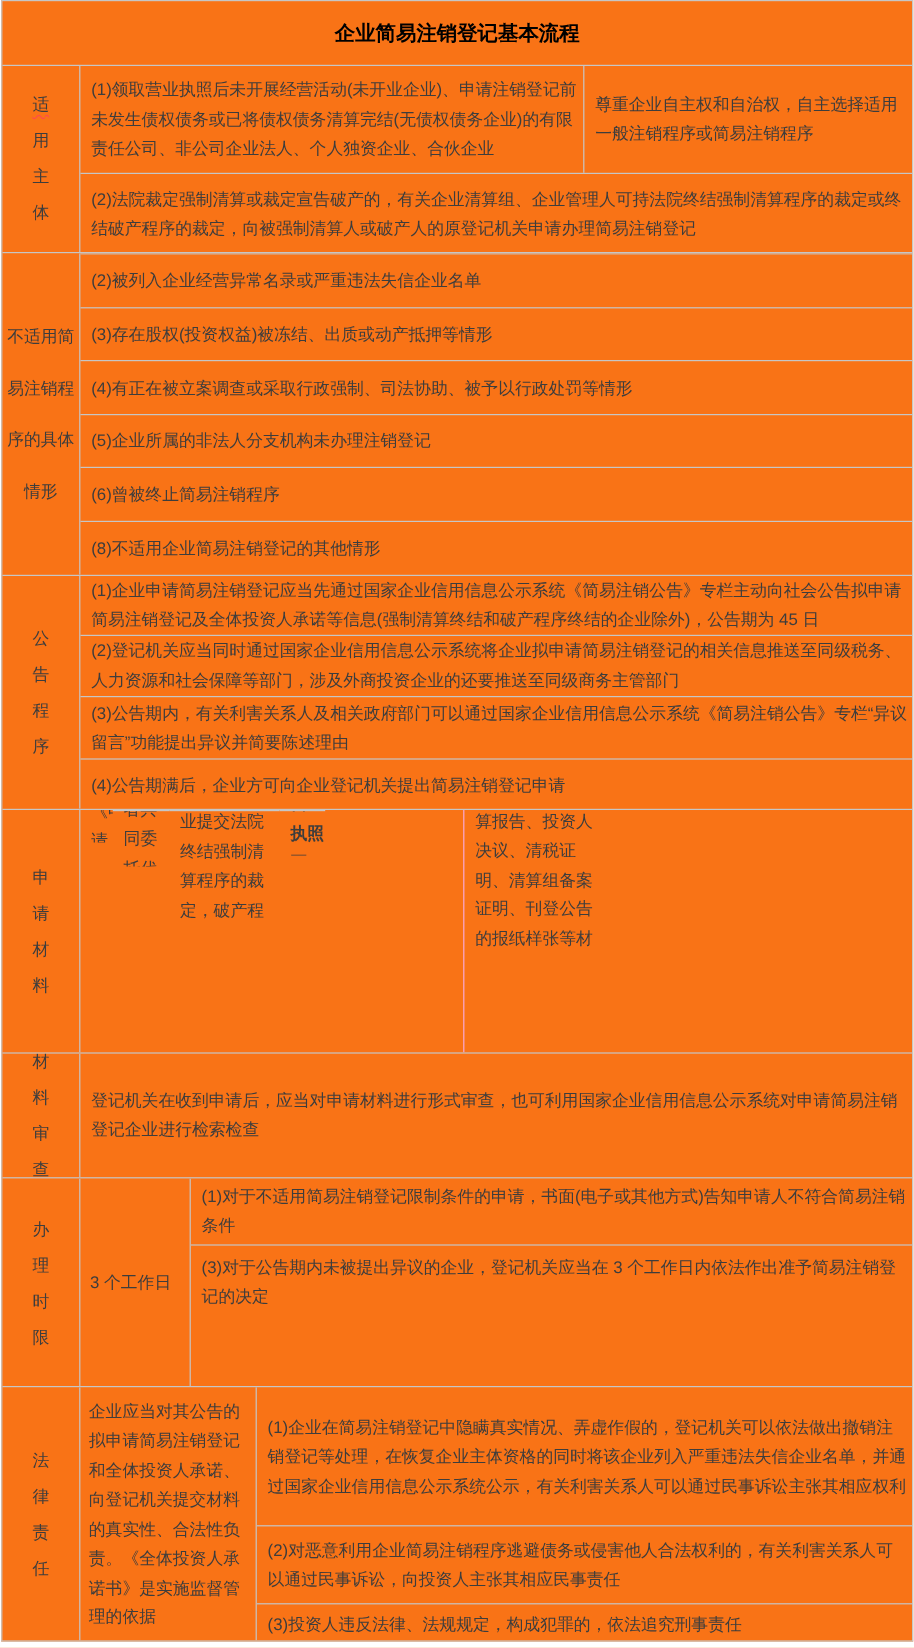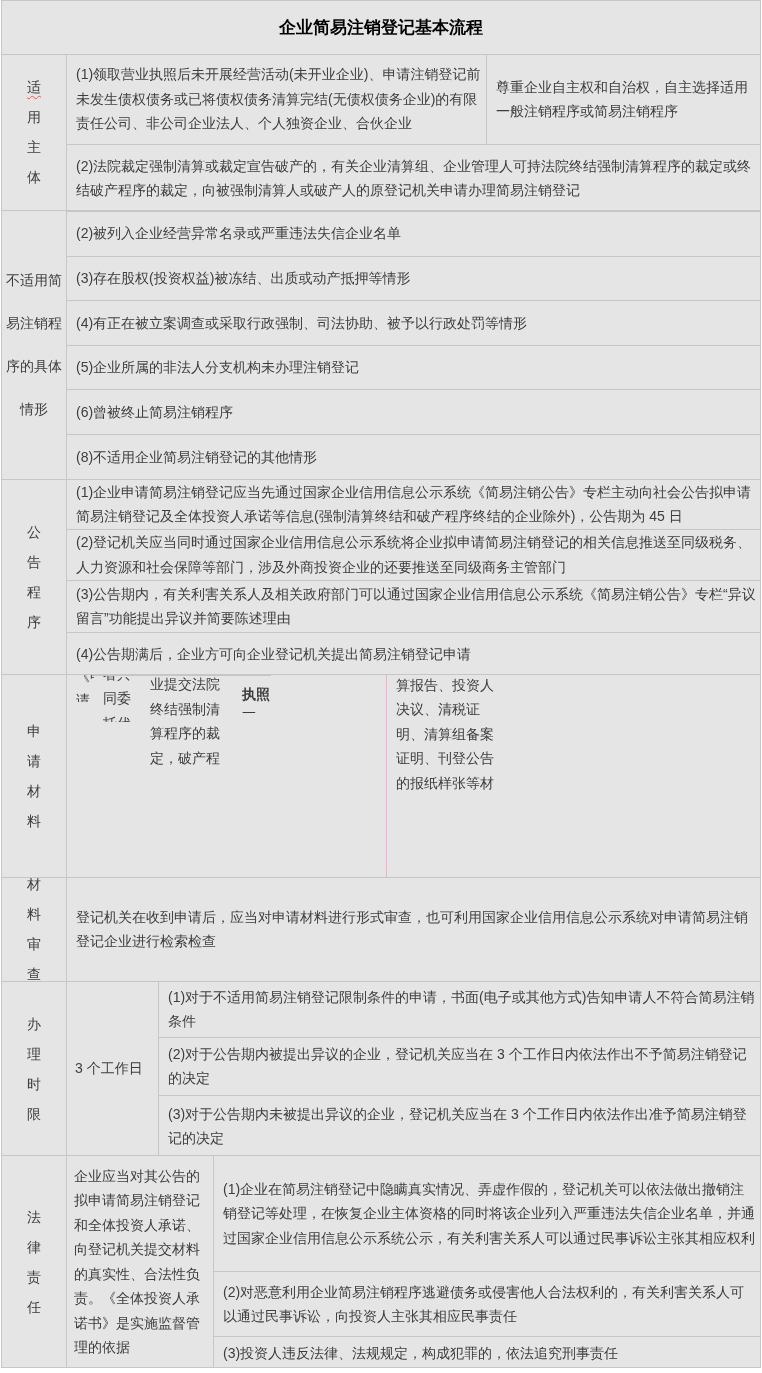--- a/index.html
+++ b/index.html
@@ -4,21 +4,21 @@
 <style>
   * { margin:0; padding:0; box-sizing:border-box; }
   html,body { background:#ffffff; }
   body {
     width:762px; height:1373px;
     font-family:"Liberation Sans","DejaVu Sans",sans-serif;
     color:#3d3d3d; font-size:14px;
   }
   .doc-table {
     width:760px; height:1368px; margin-left:1px;
-    border:1px solid #c6c6c6; background:#e5e5e5;
+    border:1px solid #c6c6c6; background:#f97316;
     display:flex; flex-direction:column;
   }
   .title-row {
     height:53px; display:flex; align-items:center; justify-content:center;
     font-size:17px; font-weight:bold; color:#000;
   }
   .sec { display:flex; border-top:1px solid #c6c6c6; overflow:hidden; }
   .label-cell {
     width:65px; flex:0 0 65px; border-right:1px solid #c6c6c6;
     display:flex; flex-direction:column; align-items:center; justify-content:center;
@@ -191,23 +191,20 @@
 理
 时
 限</div>
     <div class="cell dur-cell">
         <span>3 个工作日</span>
       </div>
     <div class="content-col bl">
       <div class="cell b1">
           <span>(1)对于不适用简易注销登记限制条件的申请，书面(电子或其他方式)告知申请人不符合简易注销条件</span>
         </div>
-      <div class="cell b2 bt">
-          <span>(2)对于公告期内被提出异议的企业，登记机关应当在 3 个工作日内依法作出不予简易注销登记的决定</span>
-        </div>
       <div class="cell b3 bt">
           <span>(3)对于公告期内未被提出异议的企业，登记机关应当在 3 个工作日内依法作出准予简易注销登记的决定</span>
         </div>
     </div>
   </div>
 
   <div class="sec" id="sec-falv">
     <div class="label-cell">法
 律
 责

